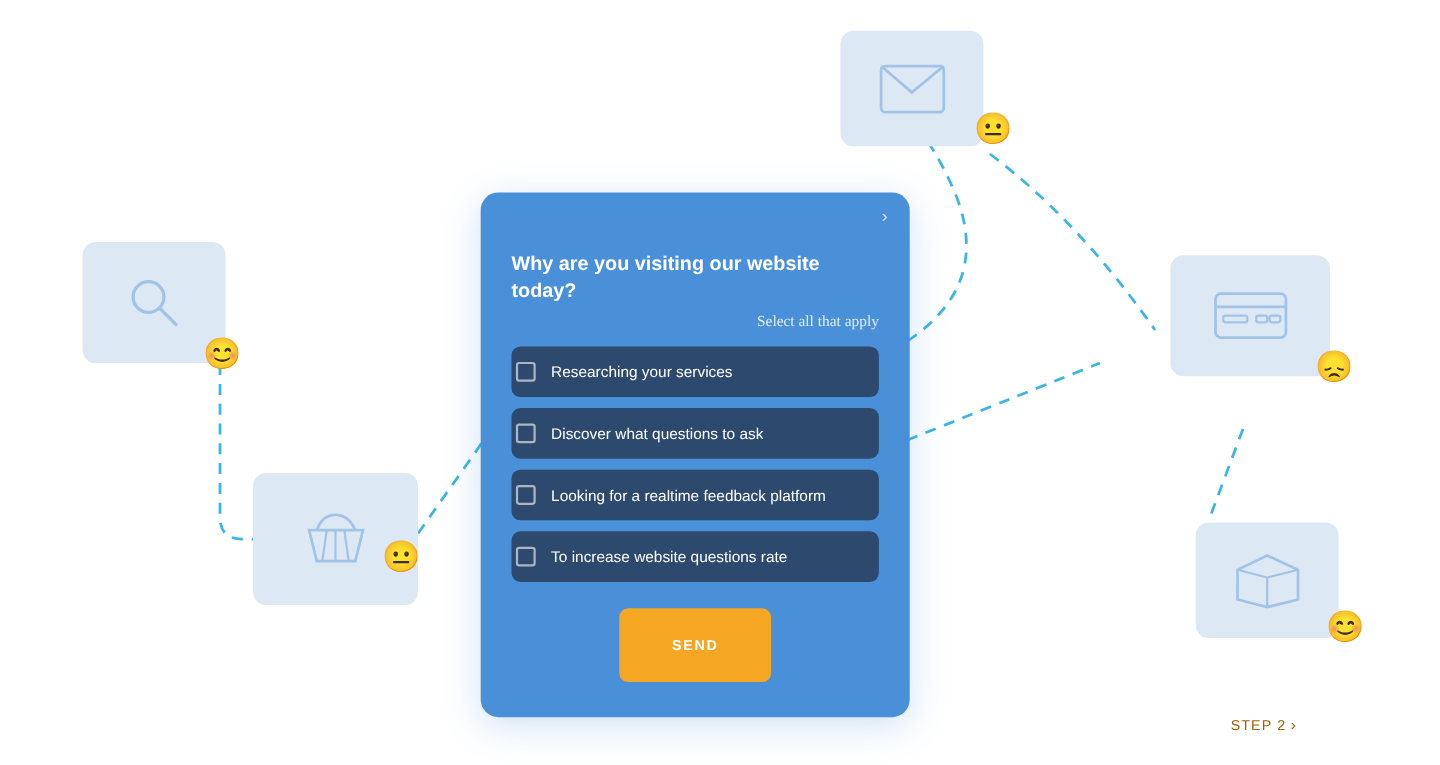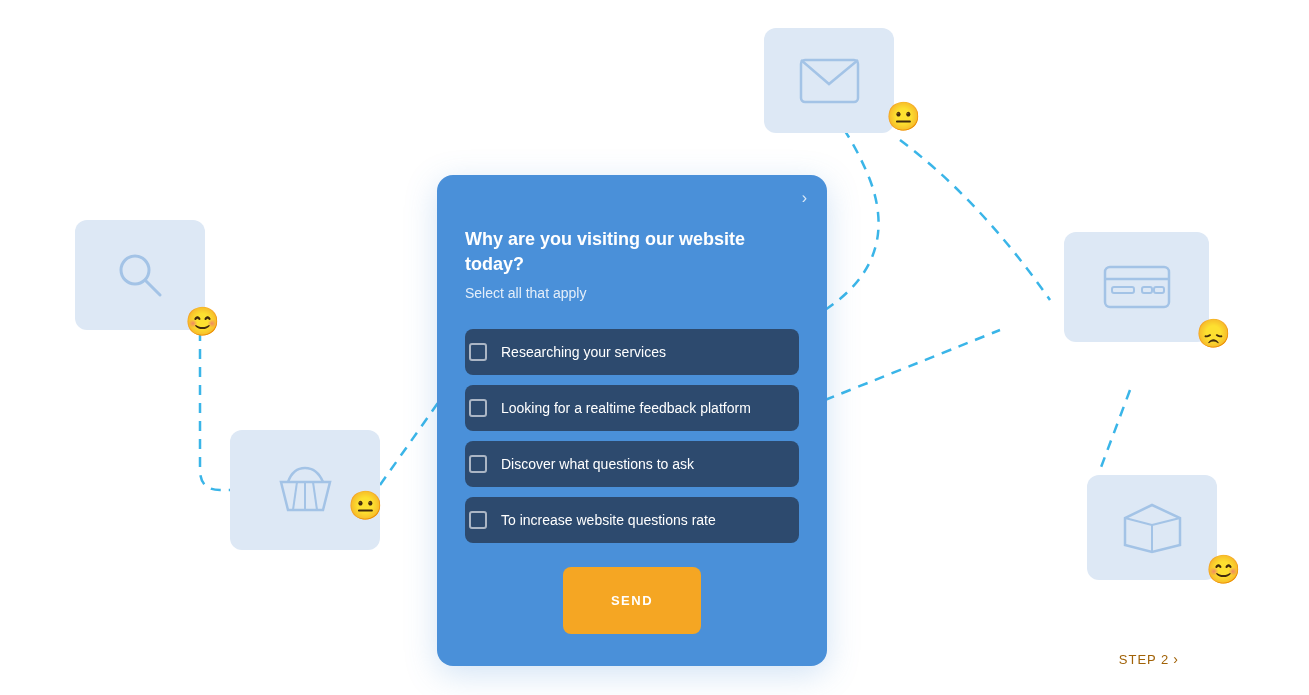--- a/index.html
+++ b/index.html
@@ -77,22 +77,23 @@
       font-size: 18px;
       font-weight: 700;
       margin-bottom: 8px;
       line-height: 1.4;
       margin-top: 20px;
     }
 
     .survey-card .subtitle {
       color: rgba(255,255,255,0.85);
       font-size: 14px;
-      text-align: left;
-      margin-bottom: 28px;
+      text-align: right;
+      margin-bottom: 14px;
+      font-family: Liberation Serif, serif;
     }
 
     .option-row {
       background: #2d4a6e;
       border-radius: 8px;
       padding: 14px 4px;
       display: flex;
       align-items: center;
       margin-bottom: 10px;
       cursor: pointer;
@@ -233,25 +234,25 @@
     <span class="chevron">›</span>
     <div class="question">Why are you visiting our website today?</div>
     <div class="subtitle">Select all that apply</div>
 
     <div class="option-row">
       <div class="checkbox"></div>
       <span class="option-label">Researching your services</span>
     </div>
     <div class="option-row">
       <div class="checkbox"></div>
+      <span class="option-label">Discover what questions to ask</span>
+    </div>
+    <div class="option-row">
+      <div class="checkbox"></div>
       <span class="option-label">Looking for a realtime feedback platform</span>
-    </div>
-    <div class="option-row">
-      <div class="checkbox"></div>
-      <span class="option-label">Discover what questions to ask</span>
     </div>
     <div class="option-row">
       <div class="checkbox"></div>
       <span class="option-label">To increase website questions rate</span>
     </div>
 
     <button class="send-btn">SEND</button>
   </div>
 
   <div class="step-label">

